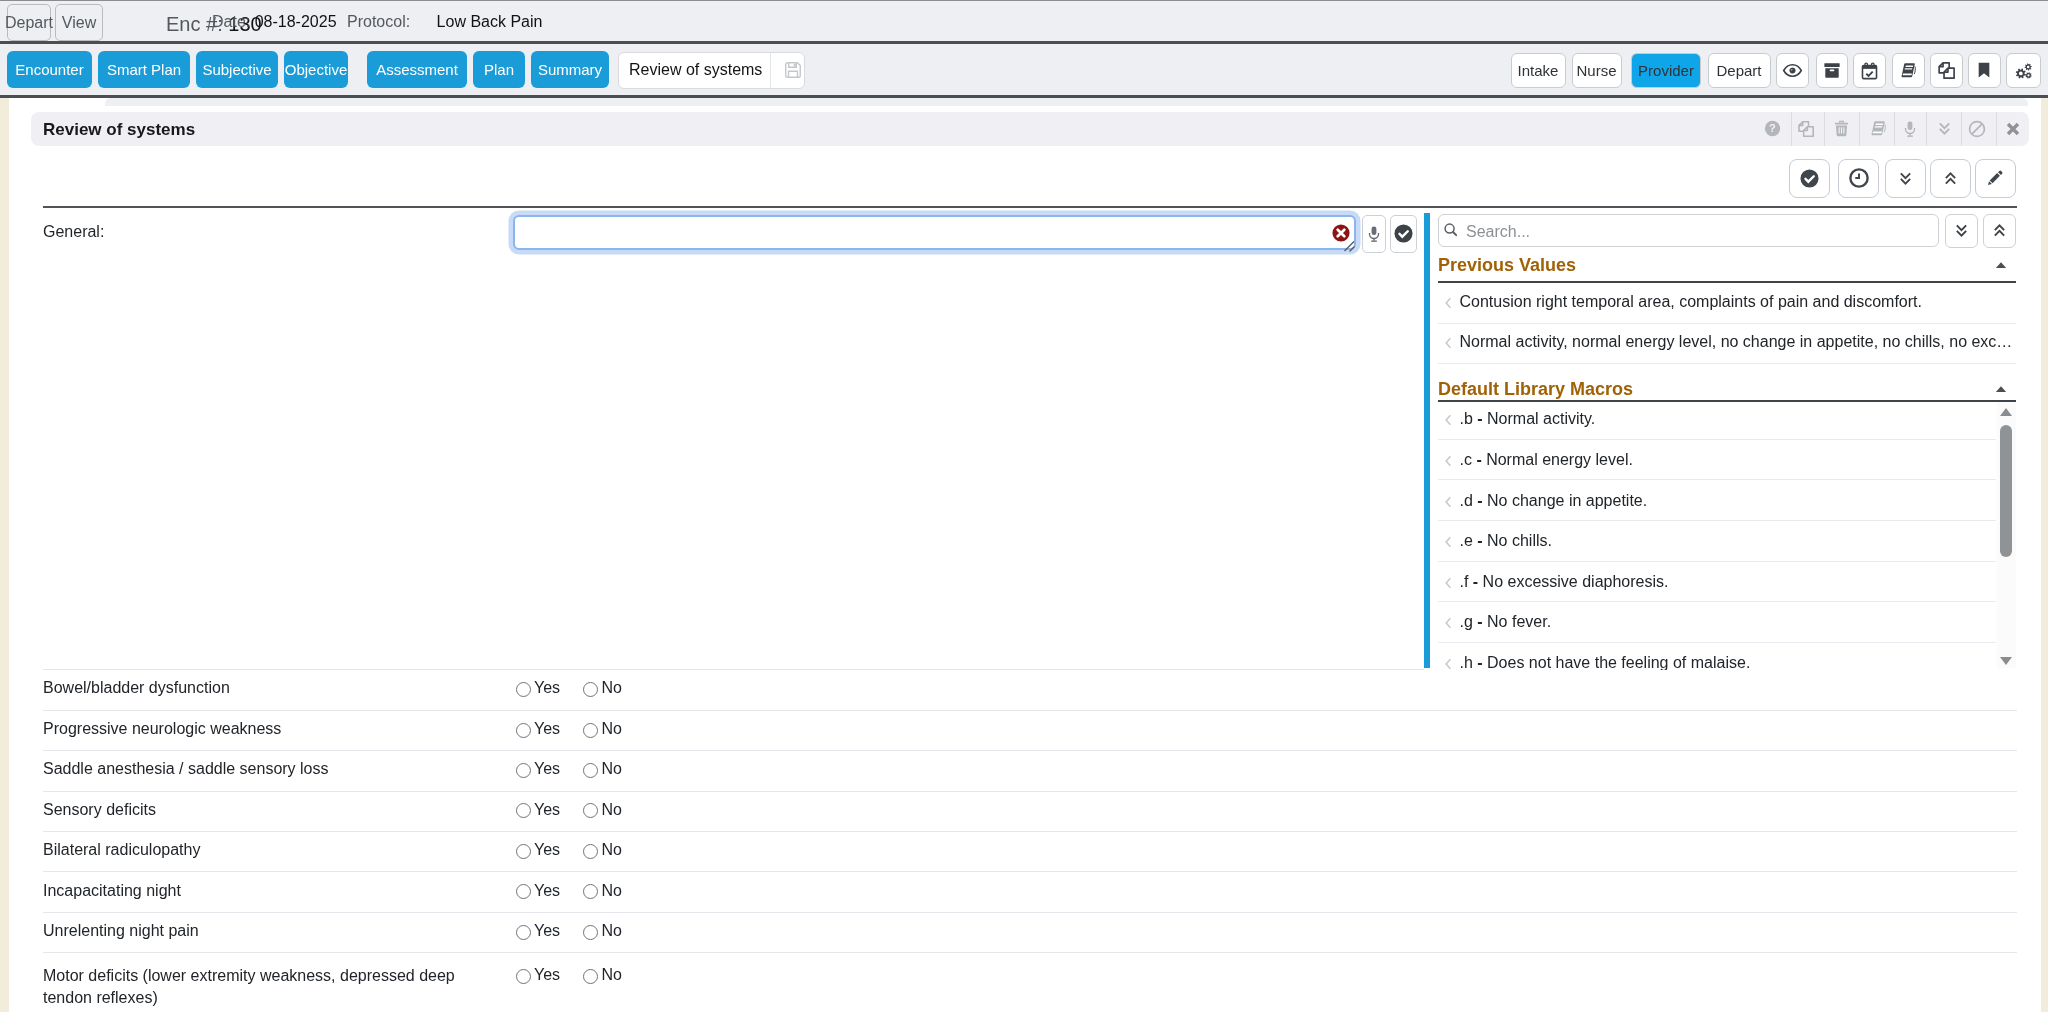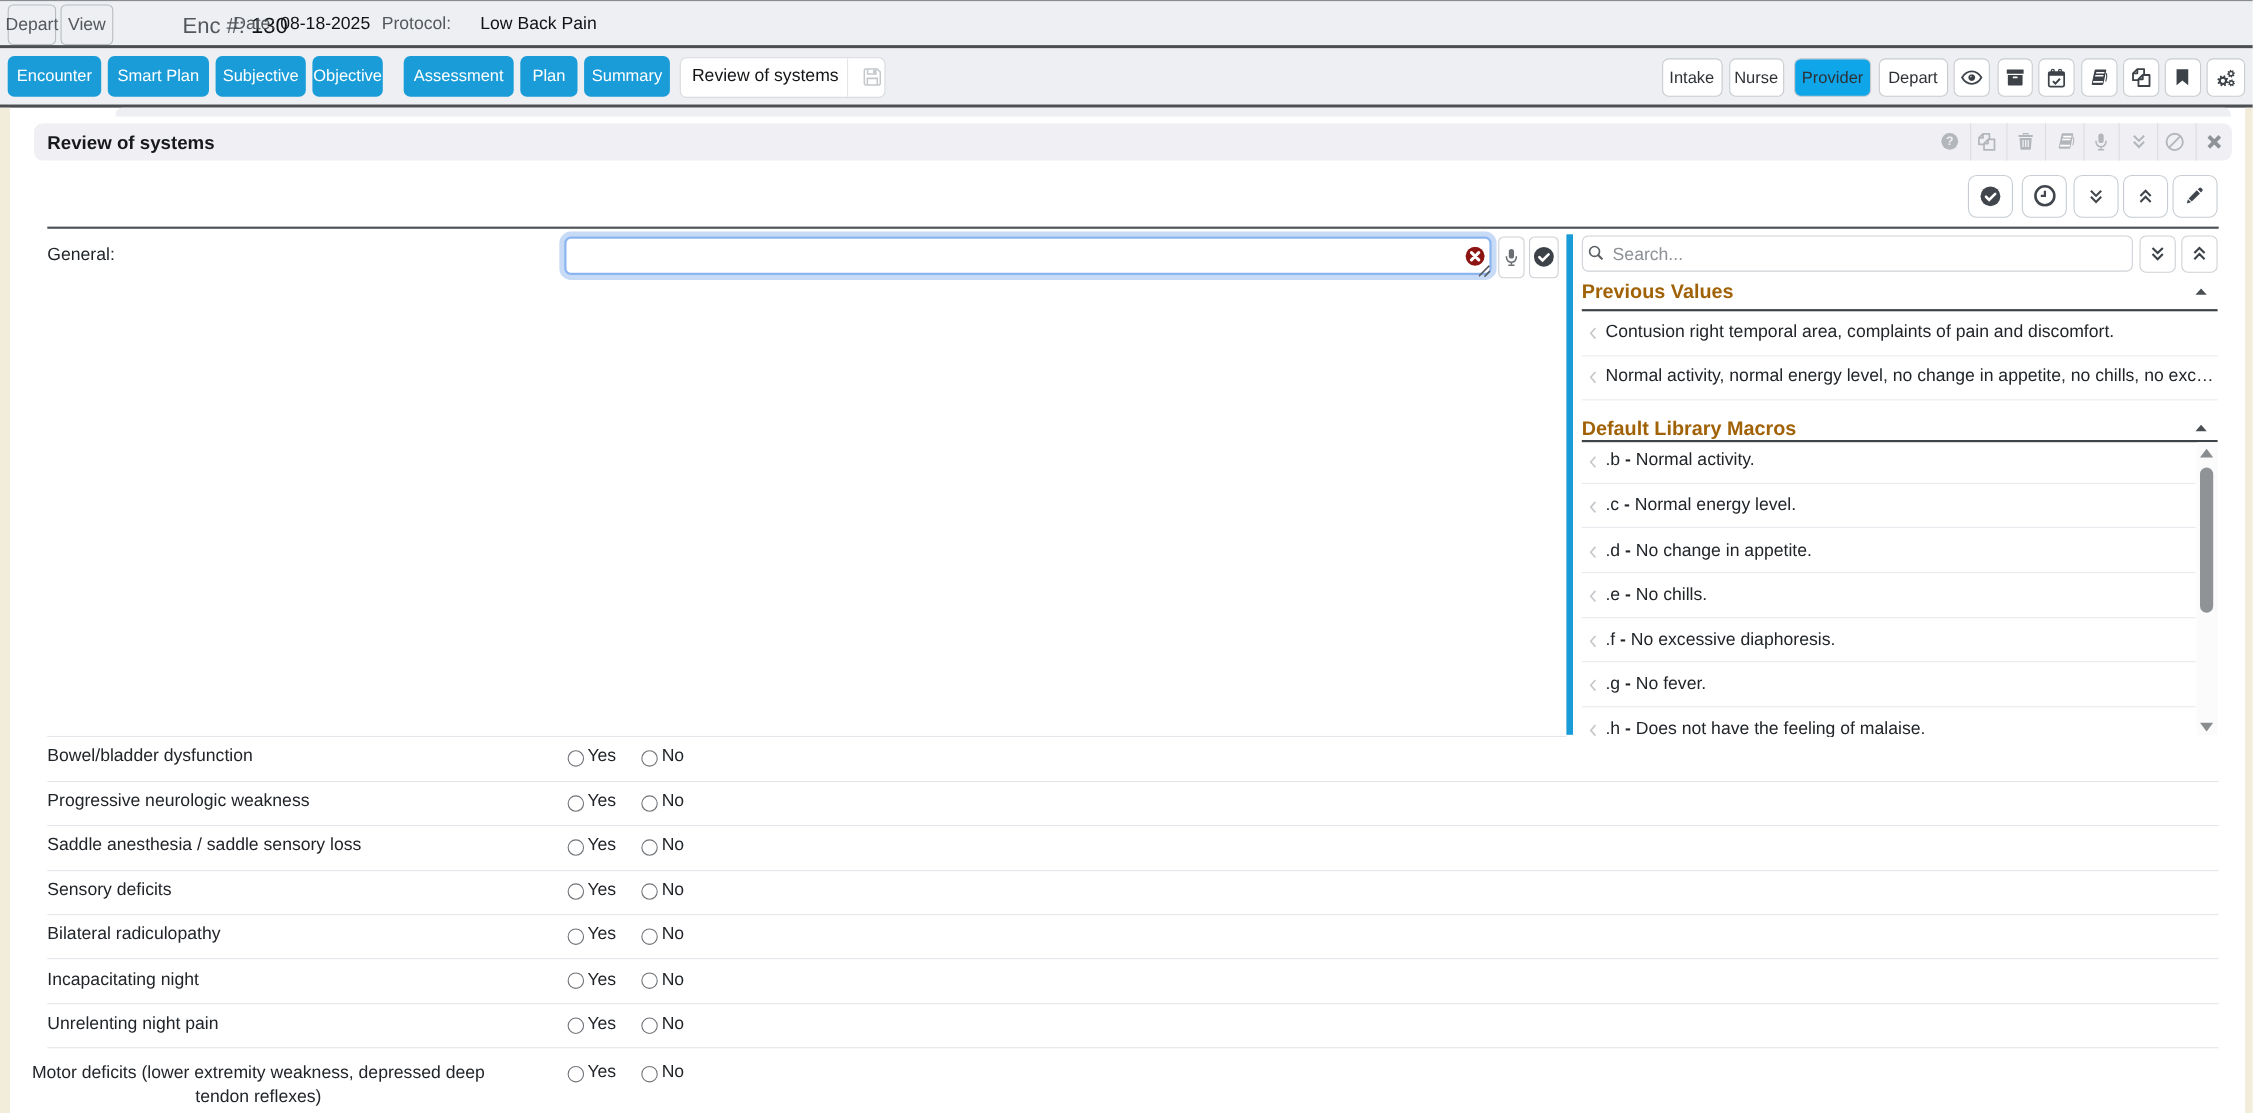--- a/index.html
+++ b/index.html
@@ -370,16 +370,16 @@
 <div class="rlabel" style="left:43px;top:881.5000000000001px;">Incapacitating night</div>
 <div class="radio" style="left:515.5px;top:884.3000000000001px;"></div>
 <div class="rlabel" style="left:534px;top:881.5000000000001px;">Yes</div>
 <div class="radio" style="left:583px;top:884.3000000000001px;"></div>
 <div class="rlabel" style="left:601.5px;top:881.5000000000001px;">No</div>
 <div class="rlabel" style="left:43px;top:921.9200000000001px;">Unrelenting night pain</div>
 <div class="radio" style="left:515.5px;top:924.72px;"></div>
 <div class="rlabel" style="left:534px;top:921.9200000000001px;">Yes</div>
 <div class="radio" style="left:583px;top:924.72px;"></div>
 <div class="rlabel" style="left:601.5px;top:921.9200000000001px;">No</div>
-<div class="rlabel" style="left:29px;top:964.7px;line-height:22.6px;white-space:normal;text-align:center;">Motor deficits (lower extremity weakness, depressed deep<br>tendon reflexes)</div>
+<div class="rlabel" style="left:43px;top:964.7px;line-height:22.6px;white-space:normal;">Motor deficits (lower extremity weakness, depressed deep<br>tendon reflexes)</div>
 <div class="radio" style="left:515.5px;top:968.5px;"></div>
 <div class="rlabel" style="left:534px;top:965.7px;">Yes</div>
 <div class="radio" style="left:583px;top:968.5px;"></div>
 <div class="rlabel" style="left:601.5px;top:965.7px;">No</div>
 </body></html>

